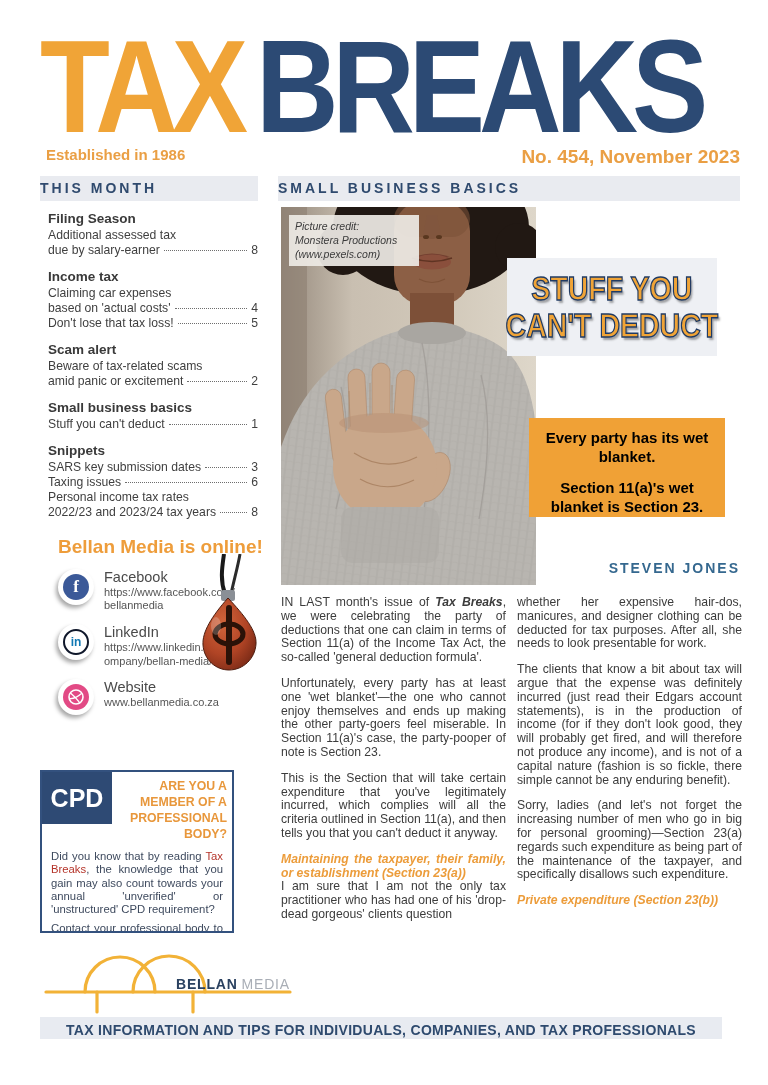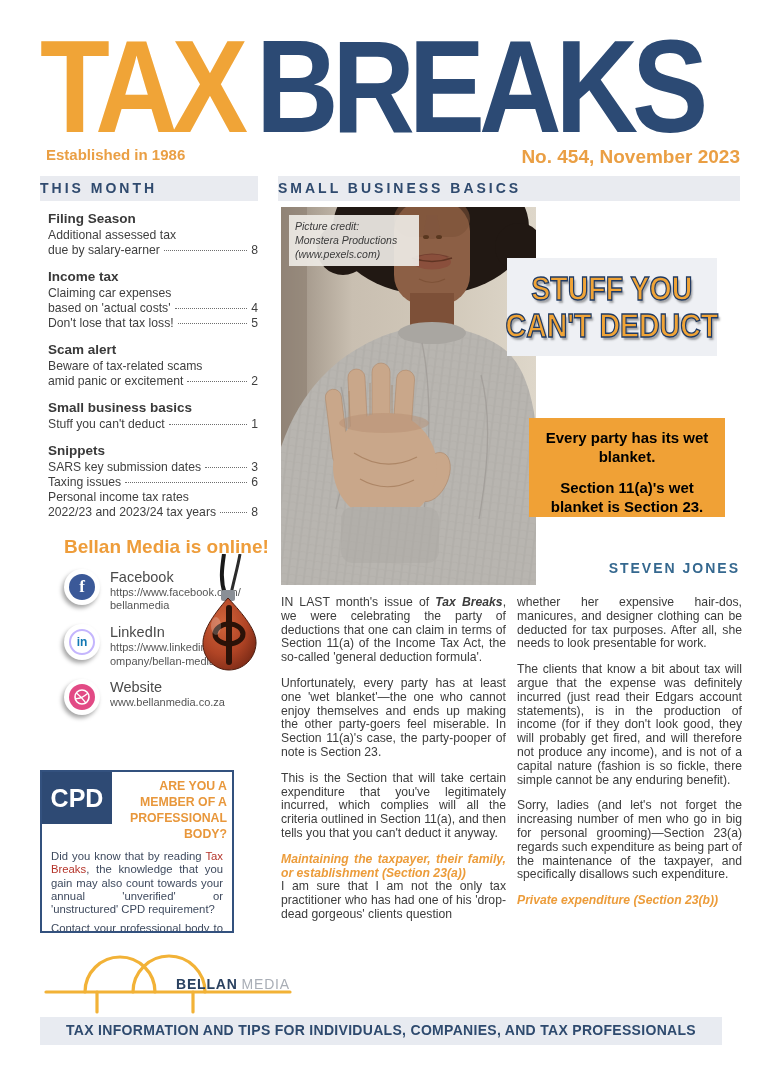--- a/index.html
+++ b/index.html
@@ -31,29 +31,29 @@
   .toc{left:48px;top:200px;width:210px;}
   .toc-heading{font-size:13.5px;font-weight:700;color:#3a3a3a;margin:11px 0 2px;}
   .toc-pre,.toc-line{font-size:12.2px;color:#3f3f3f;line-height:15px;}
   .toc-pre:empty{display:none;}
   .toc-line{display:flex;align-items:baseline;}
   .toc-label{white-space:nowrap;}
   .toc-dots{flex:1;border-bottom:1.5px dotted #6e6e6e;margin:0 4px;transform:translateY(-3px);min-width:8px;}
   .toc-page{text-align:right;}
 
   
-  .online{left:64px;top:536px;width:222px;}
+  .online{left:58px;top:536px;width:222px;}
   .online-heading{font-size:19px;font-weight:700;color:#EE9D3B;margin-bottom:10px;}
   .social-row{display:flex;margin-top:11px;align-items:flex-start;}
   .badge{width:36px;height:36px;border-radius:50%;background:#fff;box-shadow:-2px 3px 4px rgba(0,0,0,0.35);
     display:flex;align-items:center;justify-content:center;flex:0 0 36px;margin-right:10px;}
   .badge-inner{width:26px;height:26px;border-radius:50%;display:flex;align-items:center;justify-content:center;
     font-weight:700;color:#fff;box-sizing:border-box;}
   .badge-fb .badge-inner{background:#3B5998;font-size:17px;font-family:"Liberation Serif",serif;}
-  .badge-li .badge-inner{background:#fff;border:2px solid #c4b5fd;color:#1178B3;font-size:12px;}
+  .badge-li .badge-inner{background:#fff;border:2px solid #0f172a;color:#1178B3;font-size:12px;}
   .badge-web .badge-inner{background:#E24A85;}
   .social-name{font-size:14.5px;color:#4a4a4a;line-height:1.15;}
   .social-url{font-size:11px;color:#555;line-height:1.25;word-break:break-all;width:132px;}
   .pendant{left:198px;top:554px;width:64px;height:118px;}
 
   
   .cpd{left:40px;top:770px;width:194px;height:163px;border:2px solid #33517E;box-sizing:border-box;background:#fff;overflow:hidden;}
   .cpd-top{display:flex;}
   .cpd-tab{width:70px;height:52px;background:#2E4A74;color:#fff;font-weight:700;font-size:25px;
     display:flex;align-items:center;justify-content:center;flex:0 0 70px;}
@@ -87,21 +87,21 @@
 
   .col{top:596px;width:225px;font-size:12.2px;line-height:13.8px;text-align:justify;color:#3c3c3c;}
   .col1{left:281px;}
   .col2{left:517px;}
   .col p{margin:0 0 12px 0;}
   .col p.after-sub{margin-top:0;}
   .col .subhead{color:#EC9C3A;font-weight:700;font-style:italic;margin:0;}
   .col .tb-bold{font-weight:700;font-style:italic;}
 
   
-  .footer{left:40px;top:1017px;width:682px;height:28px;background:#E8EBF1;color:#2E4A6E;
+  .footer{left:40px;top:1017px;width:682px;height:22px;background:#E8EBF1;color:#2E4A6E;
     font-weight:700;font-size:14px;letter-spacing:.3px;text-align:center;line-height:26px;}
 </style>
 </head>
 <body>
 
 <div class="abs masthead">
   <span class="tax">TAX</span><span class="breaks">BREAKS</span>
 </div>
 <div class="abs established">Established in 1986</div>
 <div class="abs issue-no">No. 454, November 2023</div>

